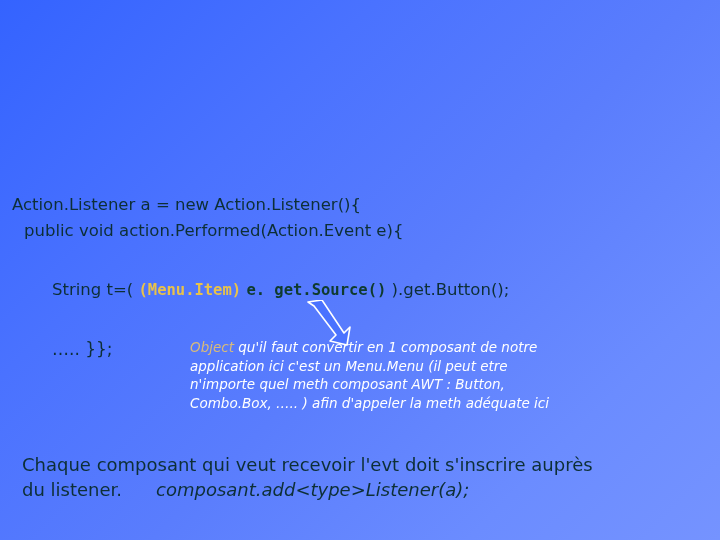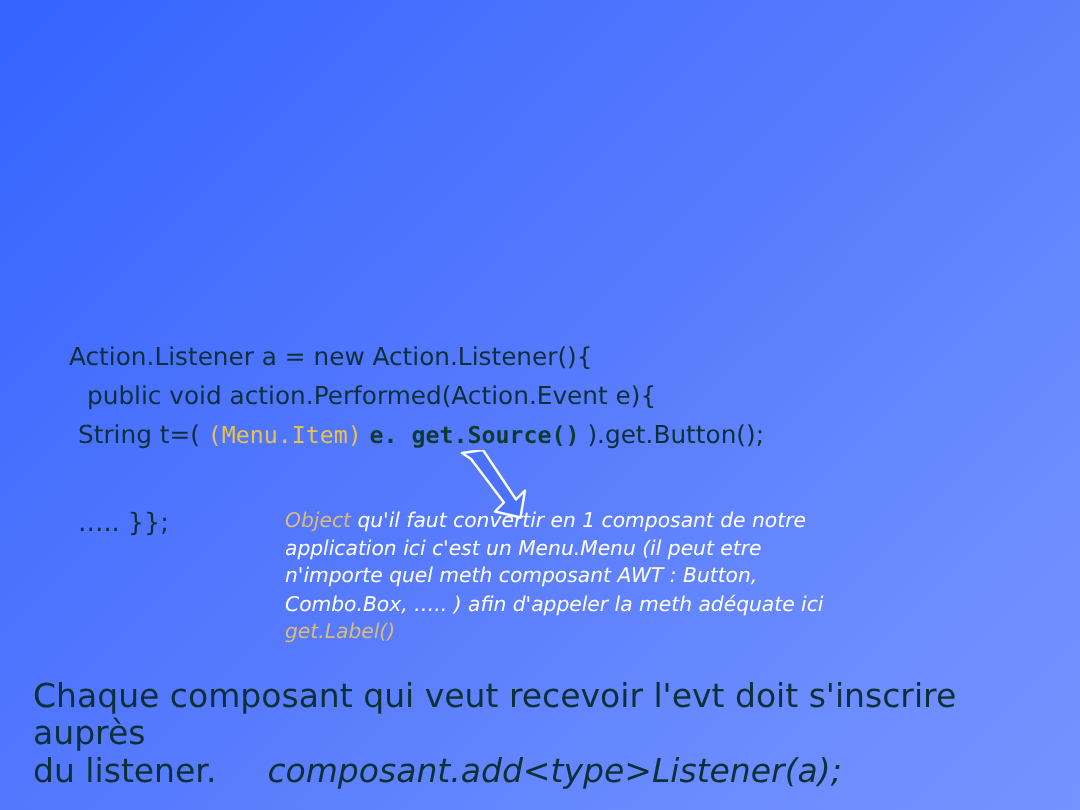--- a/index.html
+++ b/index.html
@@ -48,43 +48,42 @@
     text-align: justify;
     text-align-last: justify;
     white-space: nowrap;
   }
   #intro-para .line1 > span { display: inline-block; }
   #intro-para .line2 { display: block; }
 
   
   #code-block {
     position: absolute;
-    left: 46px;
+    left: 12px;
     top: 192px;
     color: #0d2f36;
     font-size: 16.5px;
     line-height: 26px;
-    margin-top: 33px;
   }
   #code-block .indent1 { padding-left: 12px; display: block; }
   #code-block .noindent { display: block; }
 
   
   #string-line {
     position: absolute;
     left: 52px;
     top: 279px;
     color: #0d2f36;
     font-size: 16.5px;
     line-height: 22px;
     white-space: nowrap;
   }
   #string-line .mono-gold {
     font-family: "DejaVu Sans Mono", monospace;
-    font-weight: normal;
+    font-weight: bold;
     color: #e8c24a;
     font-size: 15.5px;
   }
   #string-line .mono-dark {
     font-family: "DejaVu Sans Mono", monospace;
     font-weight: bold;
     color: #0f3b2e;
     font-size: 15.5px;
   }
 
@@ -121,21 +120,21 @@
   #explanation .gold { color: #d9bb7a; }
   #explanation .l { display: block; white-space: nowrap; font-style: italic; }
 
   
   #bottom-para {
     position: absolute;
     left: 22px;
     top: 452px;
     width: 680px;
     color: #0d2f36;
-    font-size: 22px;
+    font-size: 18px;
     line-height: 25px;
   }
   #bottom-para .l { display: block; }
   #bottom-para .ital {
     font-style: italic;
     padding-left: 34px;
   }
 </style>
 </head>
 <body>
@@ -159,21 +158,20 @@
     </svg>
   </div>
 
   <div id="closing-braces">….. }};</div>
 
   <div id="explanation">
     <span class="l"><span class="gold">Object</span><span> qu'il faut convertir en 1 composant de notre</span></span>
     <span class="l">application ici c'est un Menu.Menu (il peut etre</span>
     <span class="l">n'importe quel meth composant AWT : Button,</span>
     <span class="l">Combo.Box, ….. ) afin d'appeler la meth adéquate ici</span>
-    <span class="l gold">get.Label()</span>
   </div>
 
   <div id="bottom-para">
     <span class="l">Chaque composant qui veut recevoir l'evt doit s'inscrire auprès</span>
     <span class="l"><span>du listener.</span><span class="ital">composant.add&lt;type&gt;Listener(a);</span></span>
   </div>
 
 </div>
 
 </body></html>

